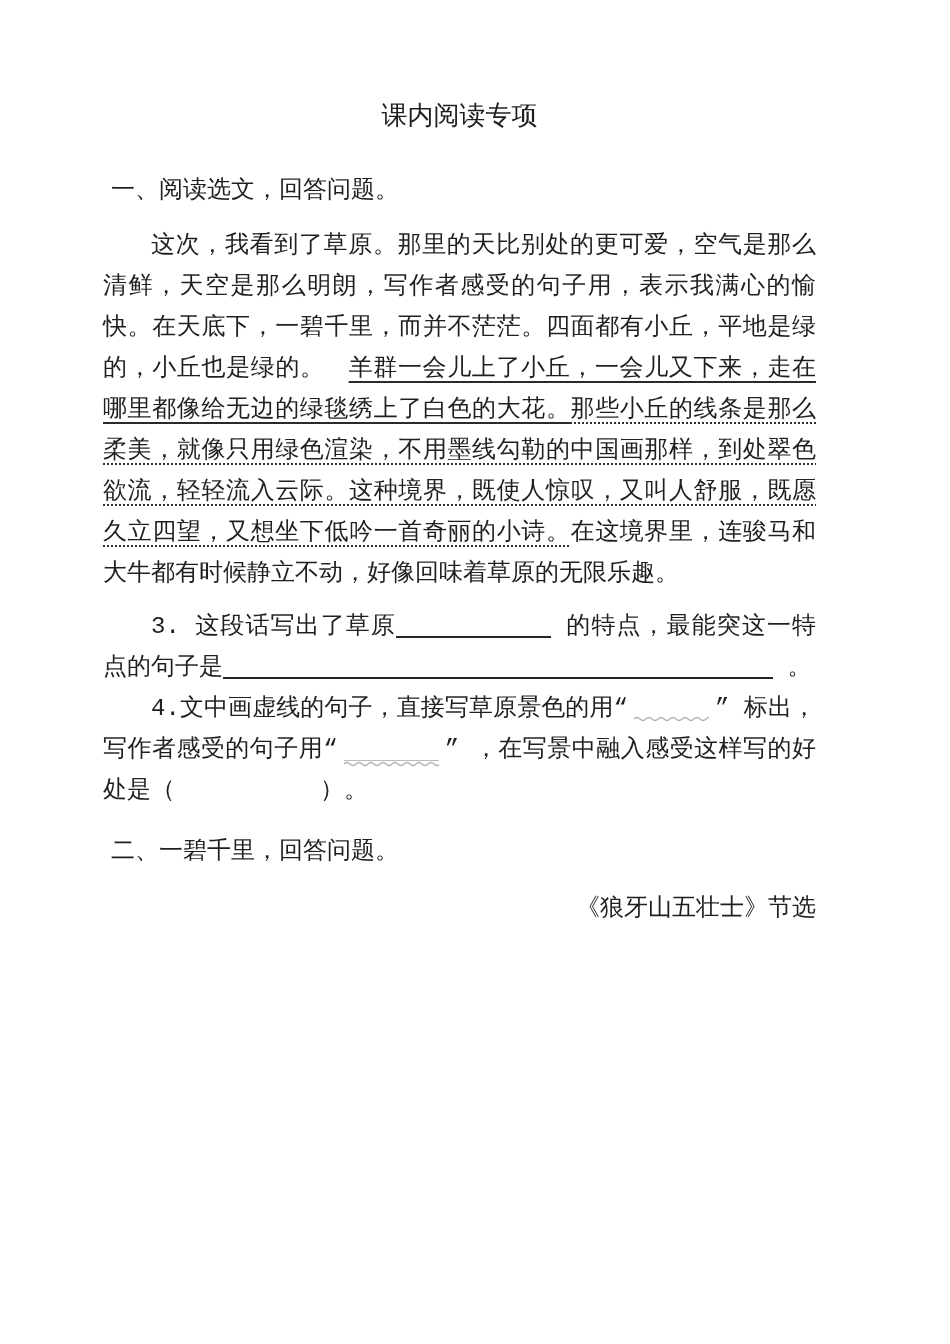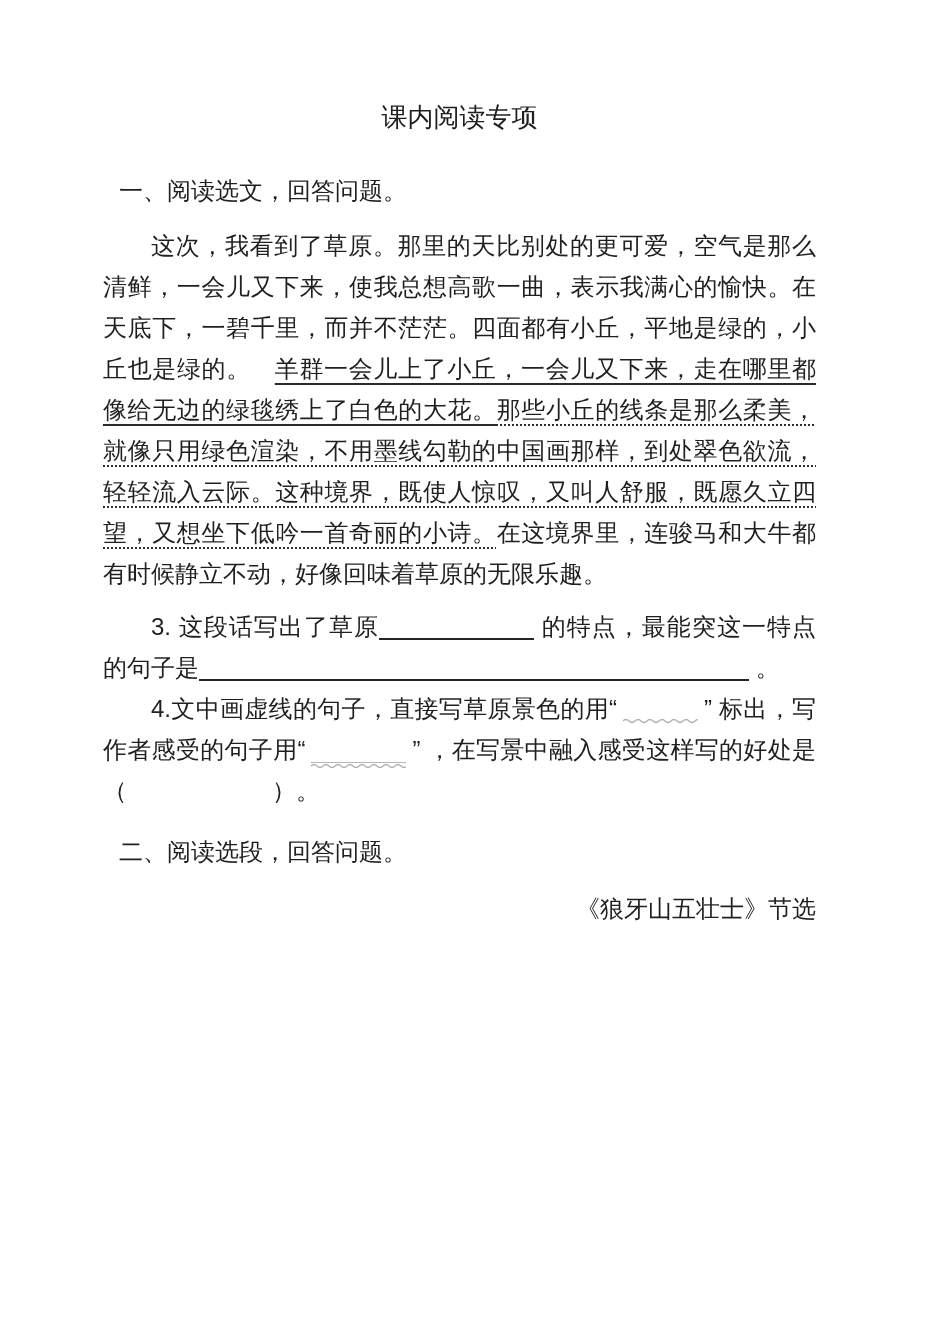--- a/index.html
+++ b/index.html
@@ -3,36 +3,36 @@
 <meta charset="utf-8">
 <style>
   html, body { margin: 0; padding: 0; background: #ffffff; }
   .page {
     position: relative;
     width: 922px;
     height: 1344px;
     box-sizing: border-box;
     background: #ffffff;
     padding: 100px 106px 0 103px;
-    font-family: Liberation Sans, sans-serif;
+    font-family: Liberation Mono, monospace;
     color: #1f1f1f;
     font-size: 24px;
     overflow: hidden;
   }
   .doc-title {
     text-align: center;
     font-size: 26px;
     font-weight: normal;
     line-height: 34px;
     margin: 0 0 36px 0;
   }
   .section-heading {
     font-size: 24px;
     line-height: 41px;
-    margin: 0 0 14px 16px;
+    margin: 0 0 14px 8px;
     font-weight: normal;
   }
   .para {
     margin: 0 0 12px 0;
     line-height: 41px;
     text-align: justify;
     text-indent: 2em;
   }
   .question {
     margin: 0;
@@ -83,30 +83,30 @@
 </style>
 </head>
 <body>
 
 <div class="page">
 
   <h1 class="doc-title">课内阅读专项</h1>
 
   <div class="section-heading">一、阅读选文，回答问题。</div>
 
-  <p class="para"><span>这次，我看到了草原。那里的天比别处的更可爱，空气是那么清鲜，一会儿又下来，使我总想高歌一曲，表示我满心的愉快。在天底下，一碧千里，而并不茫茫。四面都有小丘，平地是绿的，小丘也是绿的。</span><span class="u-solid">羊群一会儿上了小丘，一会儿又下来，走在哪里都像给无边的绿毯绣上了白色的大花。</span><span class="u-dotted">那些小丘的线条是那么柔美，就像只用绿色渲染，不用墨线勾勒的中国画那样，到处翠色欲流，轻轻流入云际。这种境界，既使人惊叹，又叫人舒服，既愿久立四望，又想坐下低吟一首奇丽的小诗。</span><span>在这境界里，连骏马和大牛都有时候静立不动，好像回味着草原的无限乐趣。</span></p>
+  <p class="para"><span>这次，我看到了草原。那里的天比别处的更可爱，空气是那么清鲜，天空是那么明朗，写作者感受的句子用，表示我满心的愉快。在天底下，一碧千里，而并不茫茫。四面都有小丘，平地是绿的，小丘也是绿的。</span><span class="u-solid">羊群一会儿上了小丘，一会儿又下来，走在哪里都像给无边的绿毯绣上了白色的大花。</span><span class="u-dotted">那些小丘的线条是那么柔美，就像只用绿色渲染，不用墨线勾勒的中国画那样，到处翠色欲流，轻轻流入云际。这种境界，既使人惊叹，又叫人舒服，既愿久立四望，又想坐下低吟一首奇丽的小诗。</span><span>在这境界里，连骏马和大牛都有时候静立不动，好像回味着草原的无限乐趣。</span></p>
 
 
   <p class="question"><span>3. 这段话写出了草原</span><span class="blank solid w155"></span><span> 的特点，最能突这一特点的句子是</span><span class="blank solid w550"></span><span> 。</span></p>
 
 
   <p class="question"><span>4.文中画虚线的句子，直接写草原景色的用“</span><span class="blank pad-sm w75"><svg class="wave" width="75" height="8" viewBox="0 0 75 8" preserveAspectRatio="none">
           <path d="M0 4 Q3 1 6 4 T12 4 T18 4 T24 4 T30 4 T36 4 T42 4 T48 4 T54 4 T60 4 T66 4 T72 4 T78 4" fill="none" stroke="#b0b0b0" stroke-width="1.3"></path>
         </svg></span><span>” 标出，写作者感受的句子用“</span><span class="blank gray-solid pad-sm w95"><svg class="wave" width="95" height="8" viewBox="0 0 95 8" preserveAspectRatio="none">
           <path d="M0 4 Q3 1 6 4 T12 4 T18 4 T24 4 T30 4 T36 4 T42 4 T48 4 T54 4 T60 4 T66 4 T72 4 T78 4 T84 4 T90 4 T96 4" fill="none" stroke="#b0b0b0" stroke-width="1.3"></path>
         </svg></span><span>” ，在写景中融入感受这样写的好处是（</span><span class="gap w145"></span><span>）。</span></p>
 
-  <div class="section-heading sec2-heading">二、阅读选段，回答问题。</div>
+  <div class="section-heading sec2-heading">二、一碧千里，回答问题。</div>
 
   <div class="excerpt-title">《狼牙山五壮士》节选</div>
 
 
 </div>
 
 </body></html>

